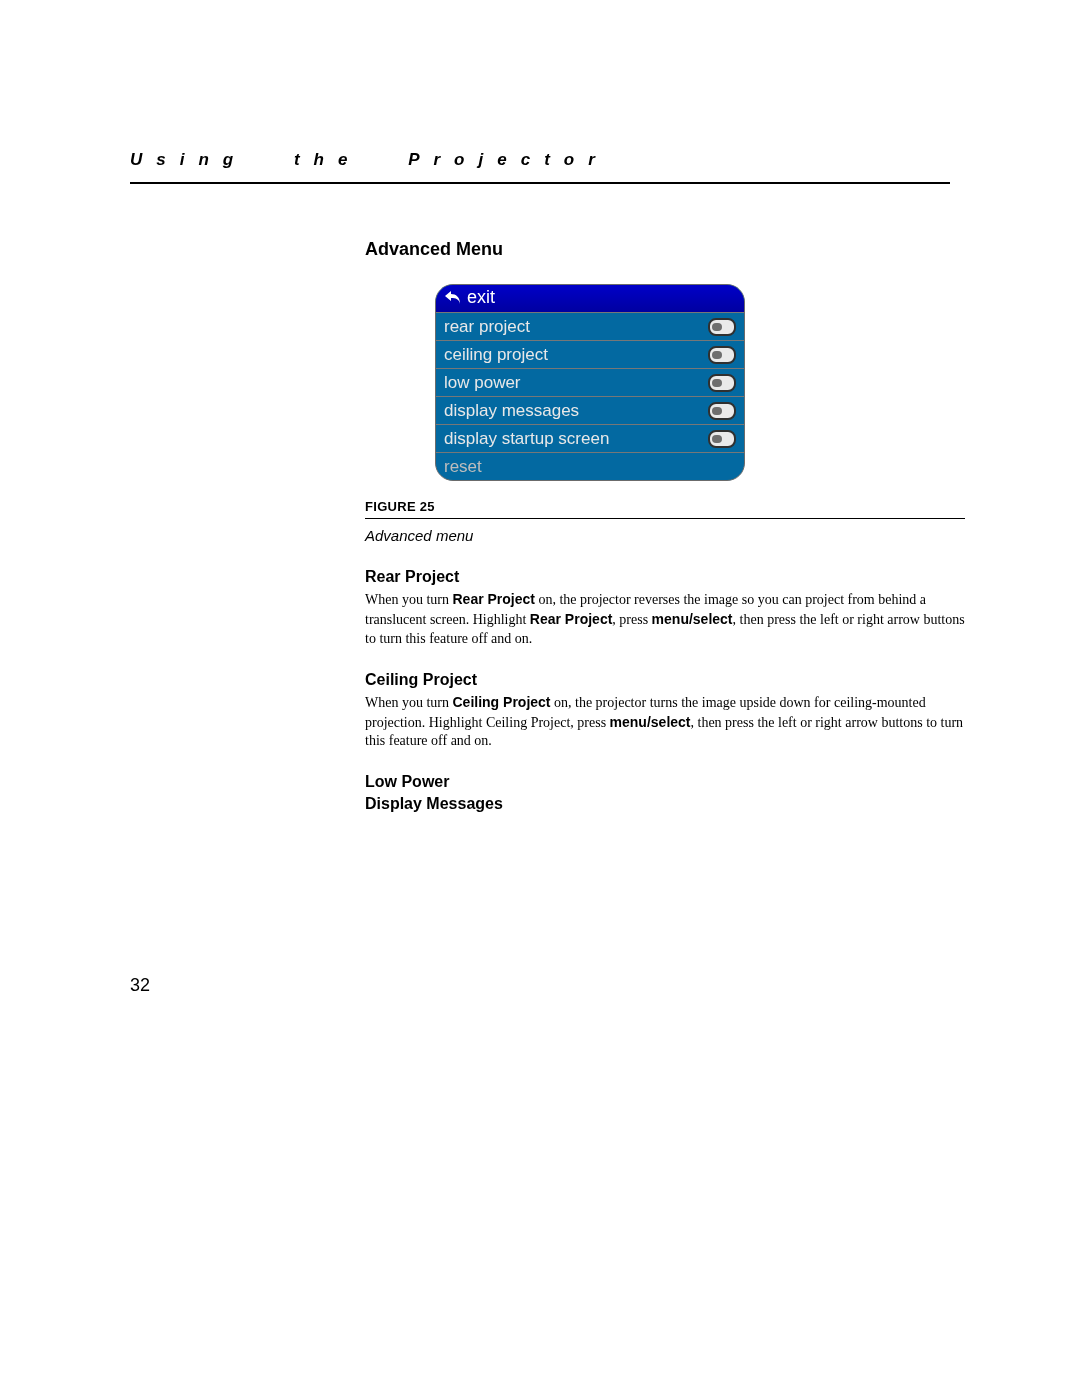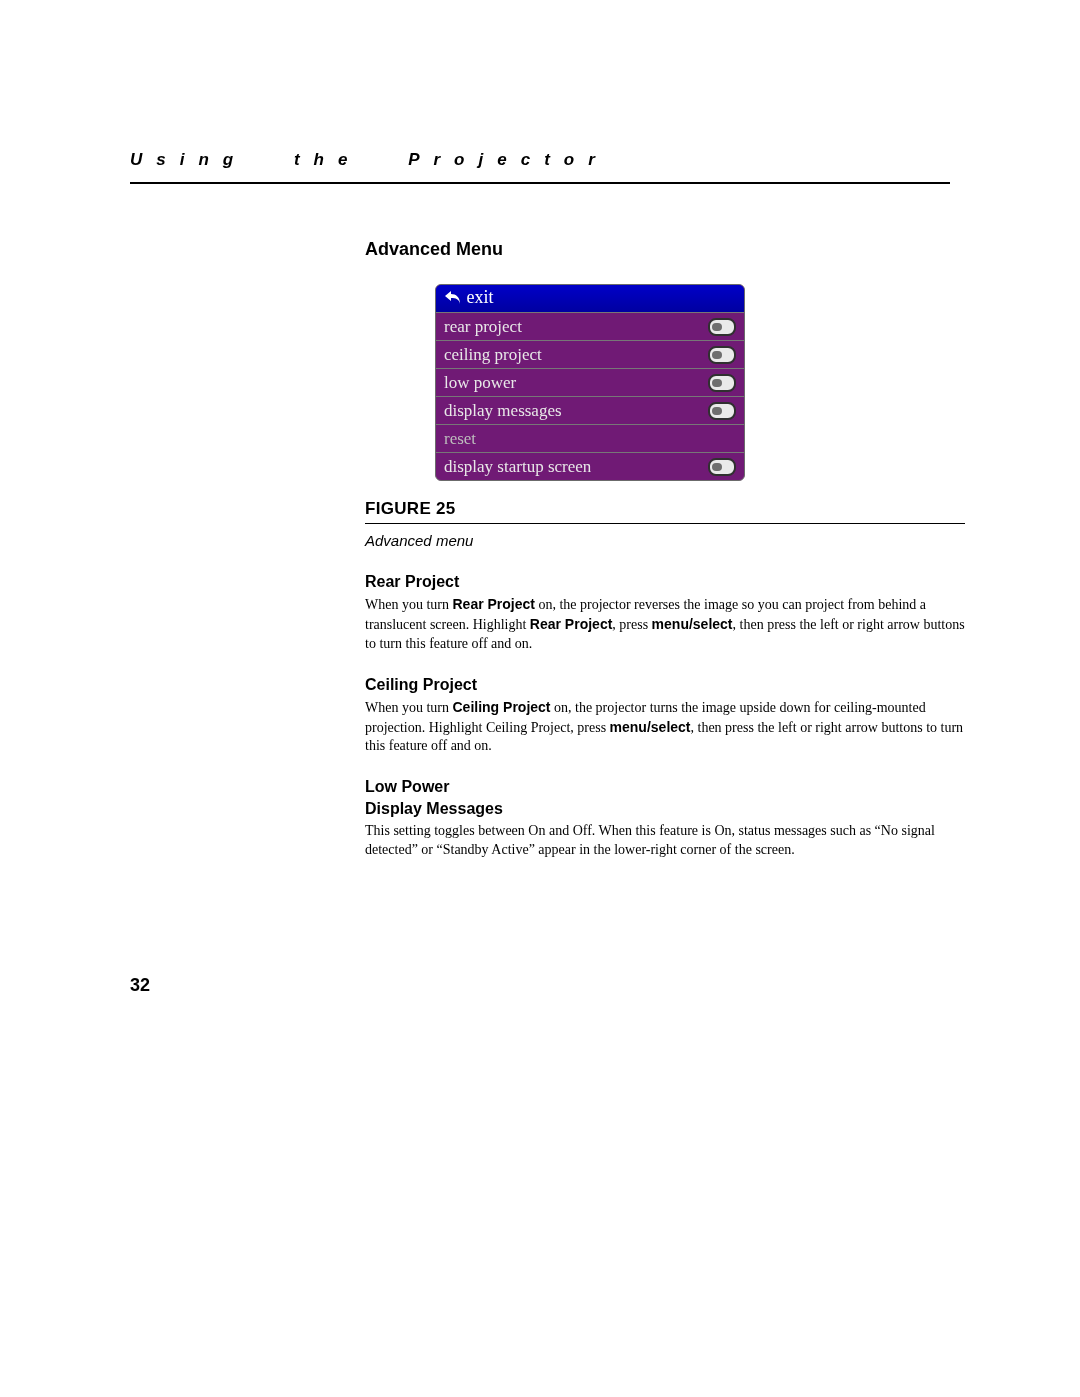--- a/index.html
+++ b/index.html
@@ -37,24 +37,24 @@
   .h-section {
     font-family: Arial, Helvetica, sans-serif;
     font-weight: bold;
     font-size: 18px;
     margin: 0 0 24px 0;
   }
   .menu-shot {
     margin: 0 0 18px 70px;
     width: 308px;
     border: 1px solid #6b6b6b;
-    border-radius: 6px;
+    border-radius: 18px;
     overflow: hidden;
-    background: #701a75;
-    font-family: Liberation Serif, serif;
+    background: #0369a1;
+    font-family: Liberation Sans, sans-serif;
   }
   .menu-shot .row {
     display: flex;
     align-items: center;
     justify-content: space-between;
     height: 27px;
     padding: 0 8px;
     color: #e8e8e8;
     font-size: 17px;
     border-top: 1px solid #777;
@@ -84,21 +84,21 @@
   .toggle .knob {
     width: 10px;
     height: 8px;
     background: #6e6e6e;
     border-radius: 4px;
     margin-left: 2px;
   }
   .fig-label {
     font-family: Arial, Helvetica, sans-serif;
     font-weight: bold;
-    font-size: 17px;
+    font-size: 13px;
     letter-spacing: 0.3px;
     text-transform: uppercase;
     margin: 0;
     padding-bottom: 4px;
     border-bottom: 1px solid #000;
   }
   .fig-caption {
     font-family: Arial, Helvetica, sans-serif;
     font-style: italic;
     font-size: 15px;
@@ -117,21 +117,21 @@
   }
   .para b.sans {
     font-family: Arial, Helvetica, sans-serif;
     font-weight: bold;
   }
   .page-num {
     position: absolute;
     left: 130px;
     bottom: 110px;
     font-family: Arial, Helvetica, sans-serif;
-    font-weight: bold;
+    font-weight: normal;
     font-size: 18px;
   }
 </style>
 </head>
 <body>
 
 <div class="page">
 
   <div class="running-head">Using the Projector</div>
 
@@ -167,45 +167,44 @@
         <span class="toggle">
             <span class="knob"></span>
           </span>
       </div>
       <div class="row">
         <span>display messages</span>
         <span class="toggle">
             <span class="knob"></span>
           </span>
       </div>
+      <div class="row">
+        <span>display startup screen</span>
+        <span class="toggle">
+            <span class="knob"></span>
+          </span>
+      </div>
       <div class="row reset">
         <span>reset</span>
-      </div>
-      <div class="row">
-        <span>display startup screen</span>
-        <span class="toggle">
-            <span class="knob"></span>
-          </span>
       </div>
     </div>
 
     <p class="fig-label">Figure 25</p>
     <p class="fig-caption">Advanced menu</p>
 
     <p class="sub-head">Rear Project</p>
     <p class="para">
       <span>When you turn </span><b class="sans">Rear Project</b><span> on, the projector reverses the image so you can project from behind a translucent screen. Highlight </span><b class="sans">Rear Project</b><span>, press </span><b class="sans">menu/select</b><span>, then press the left or right arrow buttons to turn this feature off and on.</span>
     </p>
 
     <p class="sub-head">Ceiling Project</p>
     <p class="para">
       <span>When you turn </span><b class="sans">Ceiling Project</b><span> on, the projector turns the image upside down for ceiling-mounted projection. Highlight Ceiling Project, press </span><b class="sans">menu/select</b><span>, then press the left or right arrow buttons to turn this feature off and on.</span>
     </p>
 
     <p class="sub-head">Low Power</p>
 
     <p class="sub-head">Display Messages</p>
-    <p class="para">This setting toggles between On and Off. When this feature is On, status messages such as “No signal detected” or “Standby Active” appear in the lower-right corner of the screen.</p>
 
   </div>
 
   <div class="page-num">32</div>
 </div>
 
 </body></html>

